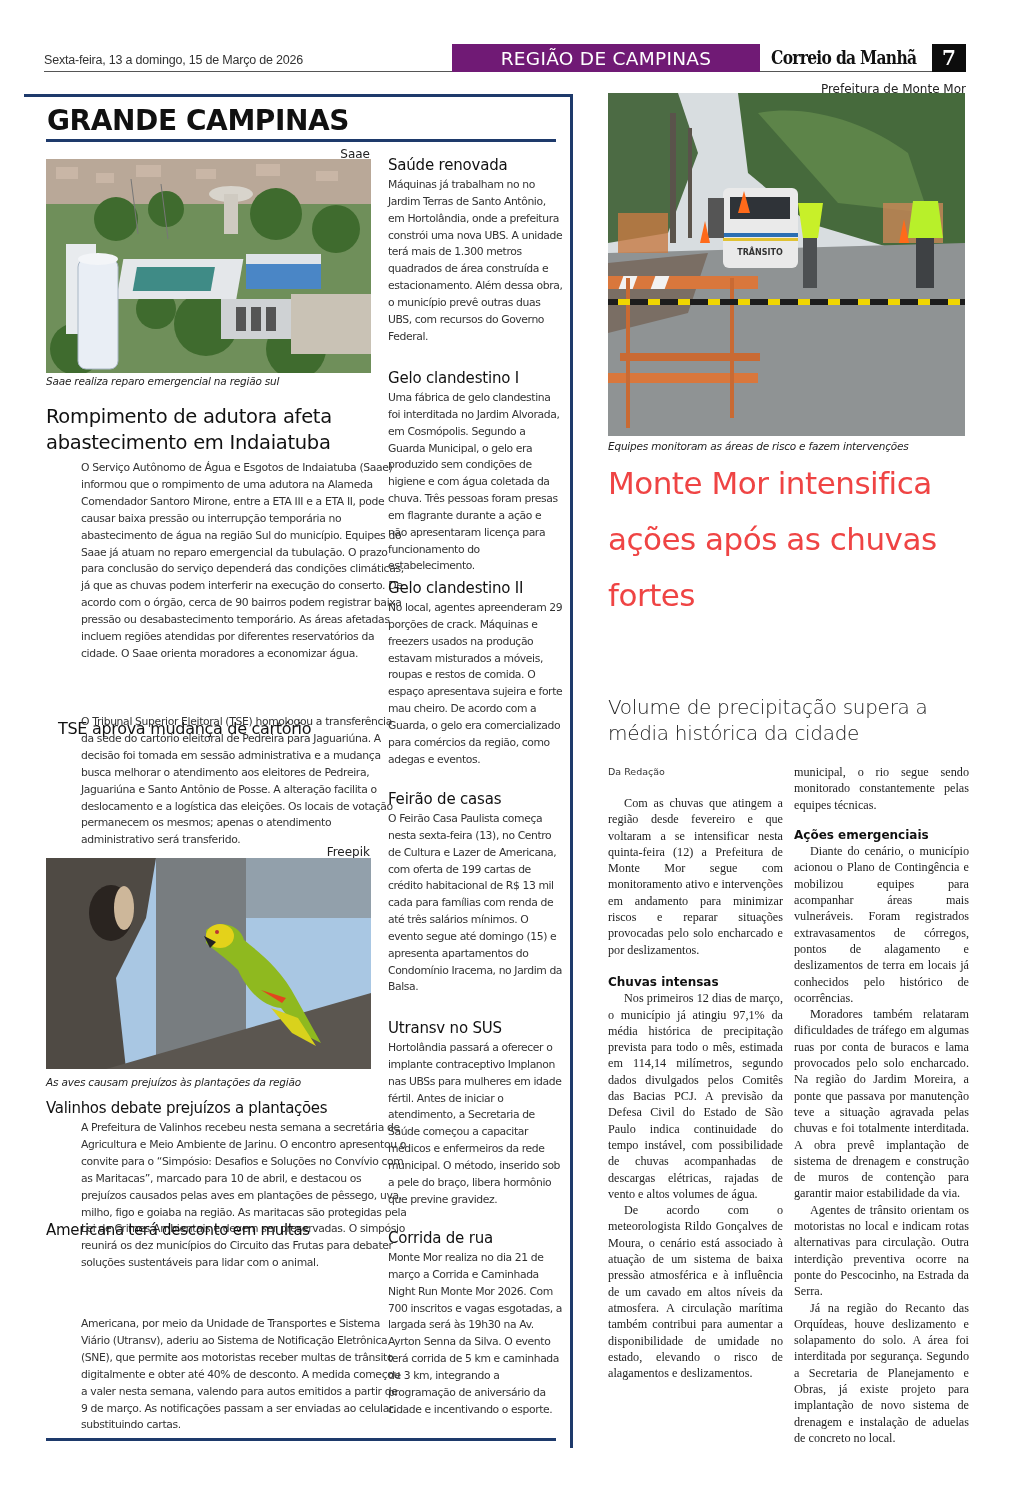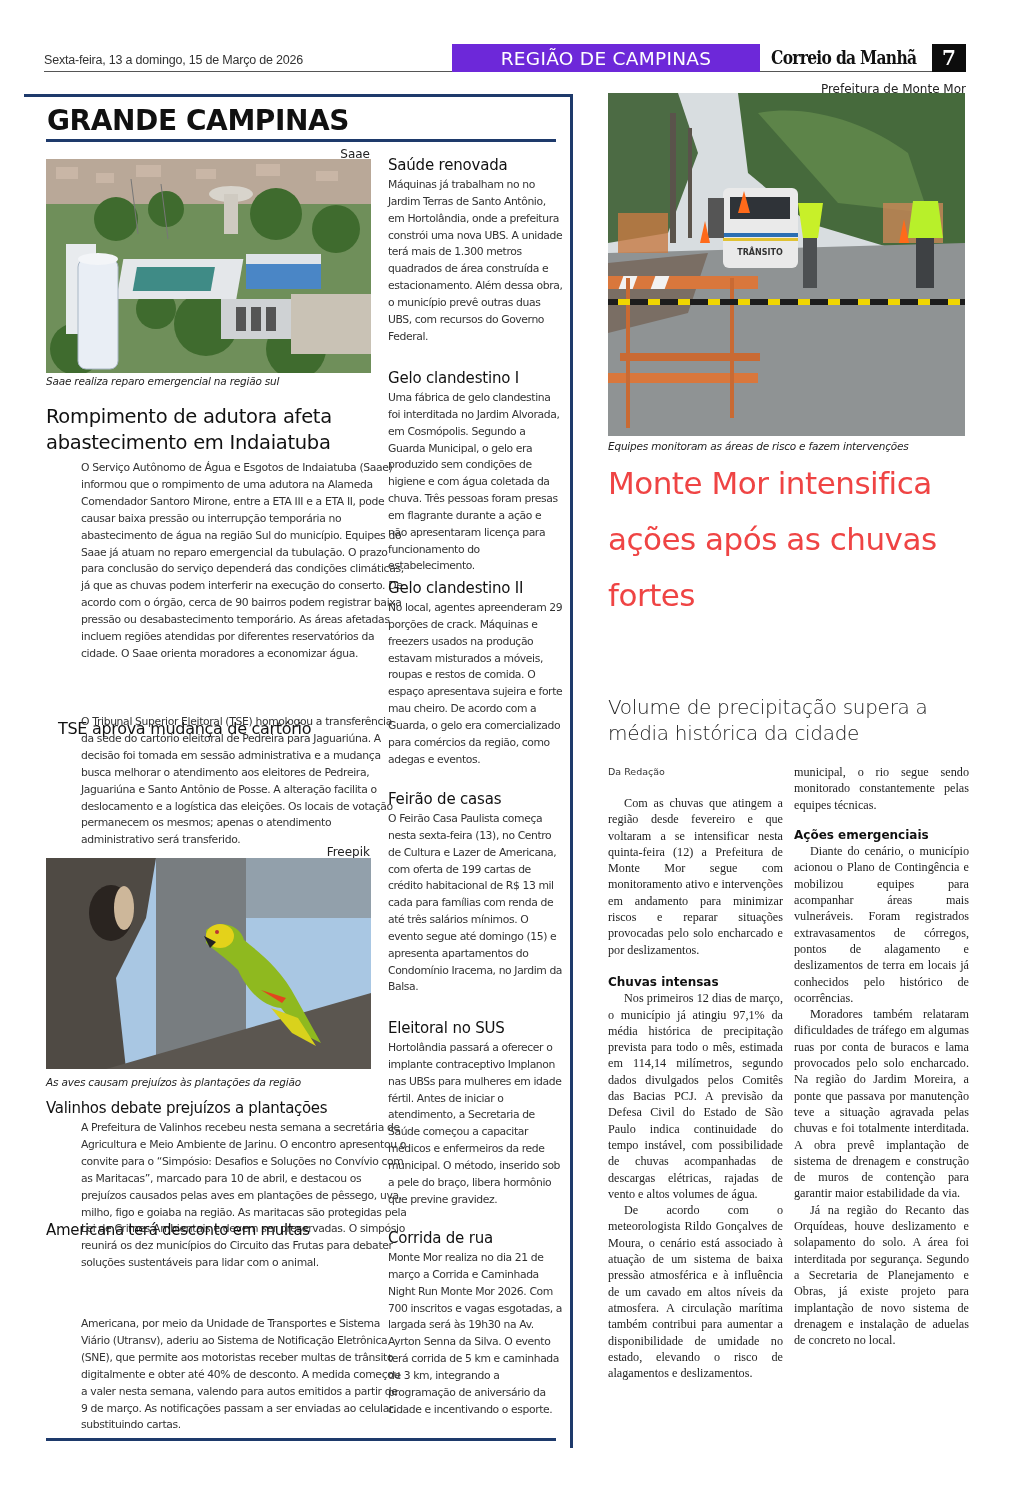--- a/index.html
+++ b/index.html
@@ -2,21 +2,21 @@
 <html><head>
 <meta charset="utf-8">
 <style>
   * { box-sizing: border-box; margin: 0; padding: 0; }
   html, body { width: 1010px; height: 1488px; background: #ffffff; overflow: hidden; }
   body { position: relative; font-family: "DejaVu Sans", sans-serif; color: #1a1a1a; }
 
   
   .masthead { position: absolute; left: 44px; top: 44px; width: 922px; height: 28px; border-bottom: 1.5px solid #555; }
   .mh-date { position: absolute; left: 0; bottom: 4px; font-size: 12.5px; color: #333; font-family: "Liberation Sans", sans-serif; letter-spacing: -0.2px; }
-  .mh-section { position: absolute; left: 408px; top: 0; width: 308px; height: 28px; background: #6d28d9; color: #fff; font-family: "DejaVu Sans", sans-serif; font-size: 18.5px; font-weight: 500; text-align: center; line-height: 29px; letter-spacing: 0.3px; }
+  .mh-section { position: absolute; left: 408px; top: 0; width: 308px; height: 28px; background: #701a75; color: #fff; font-family: "DejaVu Sans", sans-serif; font-size: 18.5px; font-weight: 500; text-align: center; line-height: 29px; letter-spacing: 0.3px; }
   .mh-paper { position: absolute; left: 727px; bottom: 3px; font-family: "DejaVu Serif", serif; font-weight: bold; font-size: 18px; letter-spacing: -0.8px; color: #111; transform: scaleX(0.86); transform-origin: left bottom; }
   .mh-page { position: absolute; right: 0; top: 0; width: 34px; height: 28px; background: #0d0d0d; color: #fff; font-family: "DejaVu Serif", serif; font-weight: bold; font-size: 20px; text-align: center; line-height: 29px; }
 
   
   .gc-box { position: absolute; left: 24px; top: 94px; width: 549px; height: 1354px; border-top: 3px solid #1e3a6b; border-right: 3px solid #1e3a6b; }
   .gc-title { position: absolute; left: 47px; top: 104px; font-family: "DejaVu Sans", sans-serif; font-weight: bold; font-size: 28px; letter-spacing: -0.4px; color: #111; }
   .gc-rule { position: absolute; left: 46px; top: 139px; width: 510px; height: 2.5px; background: #1e3a6b; }
   .gc-bottom-rule { position: absolute; left: 46px; top: 1438px; width: 510px; height: 2.5px; background: #1e3a6b; }
 
   .credit { position: absolute; font-family: "DejaVu Sans", sans-serif; font-size: 12px; color: #222; text-align: right; }
@@ -143,21 +143,21 @@
 </div>
 <div class="mid-col" style="top:579px;">
   <h4 class="h-mid">Gelo clandestino II</h4>
   <p class="body-mid">No local, agentes apreenderam 29 porções de crack. Máquinas e freezers usados na produção estavam misturados a móveis, roupas e restos de comida. O espaço apresentava sujeira e forte mau cheiro. De acordo com a Guarda, o gelo era comercializado para comércios da região, como adegas e eventos.</p>
 </div>
 <div class="mid-col" style="top:790px;">
   <h4 class="h-mid">Feirão de casas</h4>
   <p class="body-mid">O Feirão Casa Paulista começa nesta sexta-feira (13), no Centro de Cultura e Lazer de Americana, com oferta de 199 cartas de crédito habitacional de R$ 13 mil cada para famílias com renda de até três salários mínimos. O evento segue até domingo (15) e apresenta apartamentos do Condomínio Iracema, no Jardim da Balsa.</p>
 </div>
 <div class="mid-col" style="top:1019px;">
-  <h4 class="h-mid">Eleitoral no SUS</h4>
+  <h4 class="h-mid">Utransv no SUS</h4>
   <p class="body-mid">Hortolândia passará a oferecer o implante contraceptivo Implanon nas UBSs para mulheres em idade fértil. Antes de iniciar o atendimento, a Secretaria de Saúde começou a capacitar médicos e enfermeiros da rede municipal. O método, inserido sob a pele do braço, libera hormônio que previne gravidez.</p>
 </div>
 <div class="mid-col" style="top:1229px;">
   <h4 class="h-mid">Corrida de rua</h4>
   <p class="body-mid">Monte Mor realiza no dia 21 de março a Corrida e Caminhada Night Run Monte Mor 2026. Com 700 inscritos e vagas esgotadas, a largada será às 19h30 na Av. Ayrton Senna da Silva. O evento terá corrida de 5 km e caminhada de 3 km, integrando a programação de aniversário da cidade e incentivando o esporte.</p>
 </div>
 
 <div class="credit" style="left:780px; top:82px; width:186px;">Prefeitura de Monte Mor</div>
 <div class="photo" style="left:608px; top:93px; width:357px; height:343px;">
   <svg width="357" height="343" viewBox="0 0 357 343">
@@ -224,14 +224,15 @@
   <p class="sub" style="margin-top:16px;">Chuvas intensas</p>
   <p>Nos primeiros 12 dias de março, o município já atingiu 97,1% da média histórica de precipitação prevista para todo o mês, estimada em 114,14 milímetros, segundo dados divulgados pelos Comitês das Bacias PCJ. A previsão da Defesa Civil do Estado de São Paulo indica continuidade do tempo instável, com possibilidade de chuvas acompanhadas de descargas elétricas, rajadas de vento e altos volumes de água.</p>
   <p>De acordo com o meteorologista Rildo Gonçalves de Moura, o cenário está associado à atuação de um sistema de baixa pressão atmosférica e à influência de um cavado em altos níveis da atmosfera. A circulação marítima também contribui para aumentar a disponibilidade de umidade no estado, elevando o risco de alagamentos e deslizamentos.</p>
 </div>
 
 <div class="art-col" style="left:794px; top:764px;">
   <p style="text-indent:0;">municipal, o rio segue sendo monitorado constantemente pelas equipes técnicas.</p>
   <p class="sub">Ações emergenciais</p>
   <p>Diante do cenário, o município acionou o Plano de Contingência e mobilizou equipes para acompanhar áreas mais vulneráveis. Foram registrados extravasamentos de córregos, pontos de alagamento e deslizamentos de terra em locais já conhecidos pelo histórico de ocorrências.</p>
   <p>Moradores também relataram dificuldades de tráfego em algumas ruas por conta de buracos e lama provocados pelo solo encharcado. Na região do Jardim Moreira, a ponte que passava por manutenção teve a situação agravada pelas chuvas e foi totalmente interditada. A obra prevê implantação de sistema de drenagem e construção de muros de contenção para garantir maior estabilidade da via.</p>
+  <p>Agentes de trânsito orientam os motoristas no local e indicam rotas alternativas para circulação. Outra interdição preventiva ocorre na ponte do Pescocinho, na Estrada da Serra.</p>
   <p>Já na região do Recanto das Orquídeas, houve deslizamento e solapamento do solo. A área foi interditada por segurança. Segundo a Secretaria de Planejamento e Obras, já existe projeto para implantação de novo sistema de drenagem e instalação de aduelas de concreto no local.</p>
 </div>
 
 </body></html>

